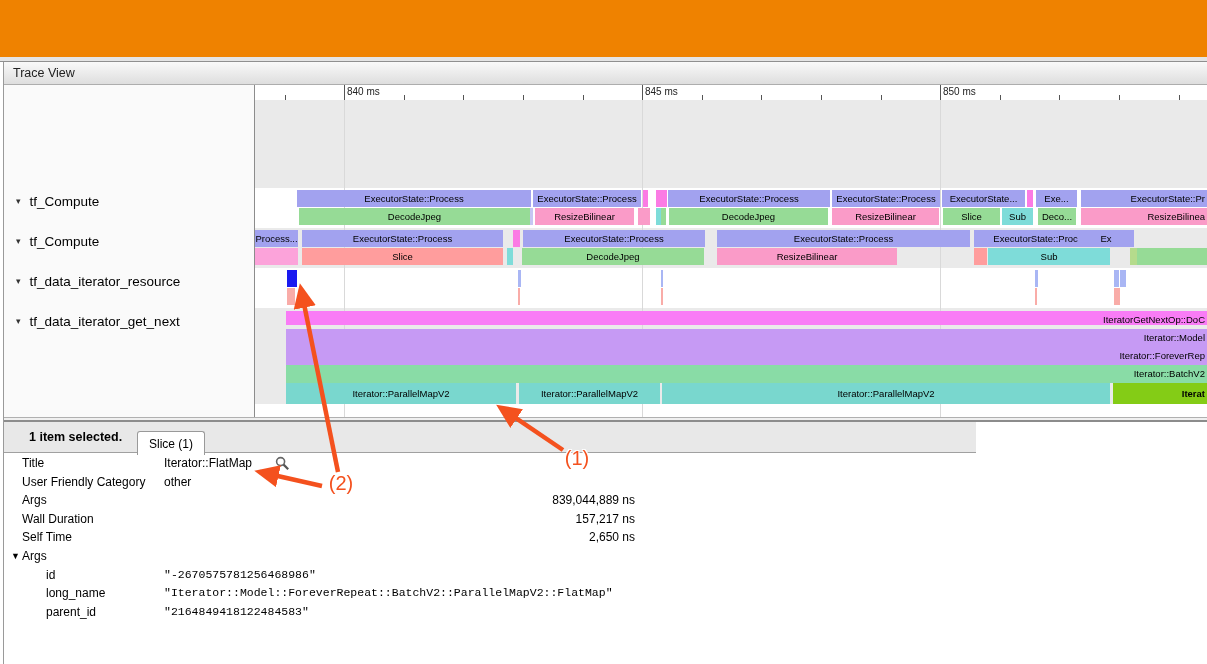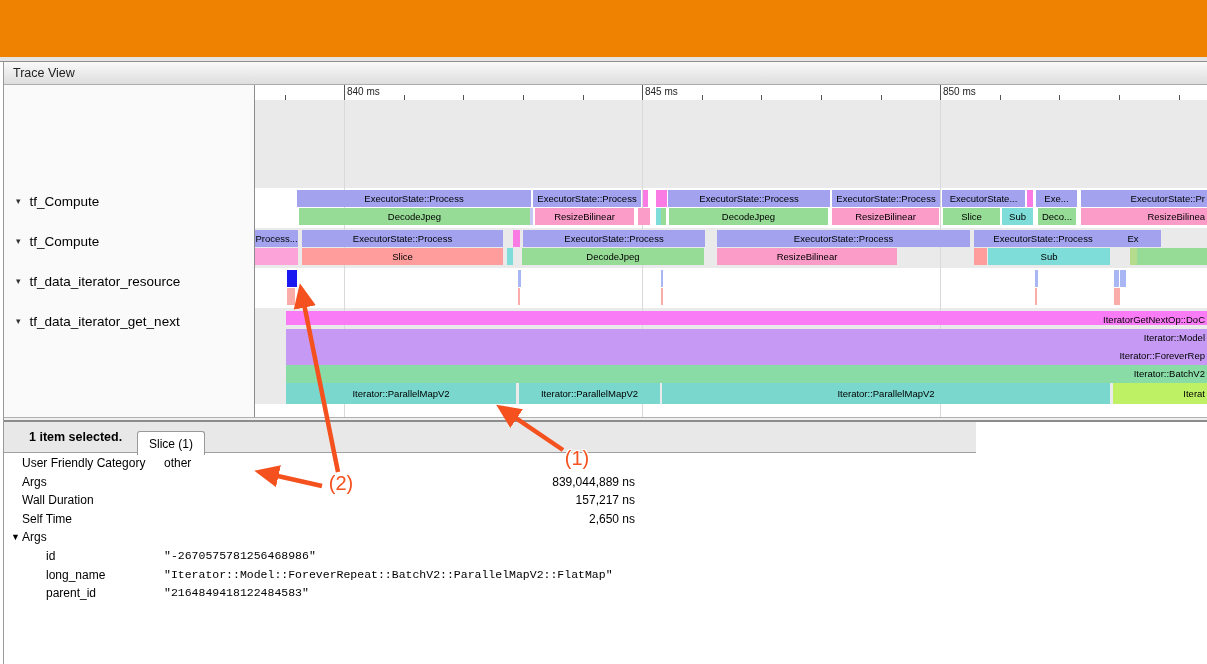--- a/index.html
+++ b/index.html
@@ -119,21 +119,21 @@
       <div class="seg" style="left: 747px; top: 123px; width: 31px; height: 17px; background: rgb(126, 220, 217); line-height: 17px; cursor: pointer;">Sub</div>
       <div class="seg" style="left: 783px; top: 123px; width: 38px; height: 17px; background: rgb(150, 219, 150); line-height: 17px; cursor: pointer;">Deco...</div>
       <div class="seg" style="left: 826px; top: 123px; width: 126px; height: 17px; background: rgb(250, 155, 200); line-height: 17px; cursor: pointer; text-align: right; padding-right: 2px;">ResizeBilinea</div>
       <div class="seg" style="left: 0px; top: 145px; width: 43px; height: 17px; background: rgb(162, 162, 239); line-height: 17px; cursor: pointer;">Process...</div>
       <div class="seg" style="left: 47px; top: 145px; width: 201px; height: 17px; background: rgb(162, 162, 239); line-height: 17px; cursor: pointer;">ExecutorState::Process</div>
       <div class="seg" style="left: 258px; top: 145px; width: 7px; height: 17px; background: rgb(251, 123, 228); line-height: 17px; cursor: pointer;"></div>
       <div class="seg" style="left: 268px; top: 145px; width: 182px; height: 17px; background: rgb(162, 162, 239); line-height: 17px; cursor: pointer;">ExecutorState::Process</div>
       <div class="seg" style="left: 462px; top: 145px; width: 253px; height: 17px; background: rgb(162, 162, 239); line-height: 17px; cursor: pointer;">ExecutorState::Process</div>
       <div class="seg" style="left: 719px; top: 145px; width: 138px; height: 17px; background: rgb(162, 162, 239); line-height: 17px; cursor: pointer;">ExecutorState::Process</div>
       <div class="seg" style="left: 858px; top: 145px; width: 11px; height: 17px; background: rgb(251, 123, 228); line-height: 17px; cursor: pointer;"></div>
-      <div class="seg" style="left: 850px; top: 145px; width: 56px; height: 17px; background: rgb(162, 162, 239); line-height: 17px; cursor: pointer;">Ex</div>
+      <div class="seg" style="left: 823px; top: 145px; width: 56px; height: 17px; background: rgb(162, 162, 239); line-height: 17px; cursor: pointer;">Ex</div>
       <div class="seg" style="left: 0px; top: 163px; width: 43px; height: 17px; background: rgb(252, 163, 218); line-height: 17px; cursor: pointer;"></div>
       <div class="seg" style="left: 47px; top: 163px; width: 201px; height: 17px; background: rgb(255, 157, 157); line-height: 17px; cursor: pointer;">Slice</div>
       <div class="seg" style="left: 252px; top: 163px; width: 6px; height: 17px; background: rgb(126, 220, 217); line-height: 17px; cursor: pointer;"></div>
       <div class="seg" style="left: 267px; top: 163px; width: 182px; height: 17px; background: rgb(150, 219, 150); line-height: 17px; cursor: pointer;">DecodeJpeg</div>
       <div class="seg" style="left: 462px; top: 163px; width: 180px; height: 17px; background: rgb(250, 155, 200); line-height: 17px; cursor: pointer;">ResizeBilinear</div>
       <div class="seg" style="left: 719px; top: 163px; width: 13px; height: 17px; background: rgb(255, 157, 157); line-height: 17px; cursor: pointer;"></div>
       <div class="seg" style="left: 733px; top: 163px; width: 122px; height: 17px; background: rgb(126, 220, 217); line-height: 17px; cursor: pointer;">Sub</div>
       <div class="seg" style="left: 875px; top: 163px; width: 7px; height: 17px; background: rgb(181, 219, 140); line-height: 17px; cursor: pointer;"></div>
       <div class="seg" style="left: 882px; top: 163px; width: 70px; height: 17px; background: rgb(150, 219, 150); line-height: 17px; cursor: pointer;"></div>
       <div class="seg" style="left: 32px; top: 185px; width: 10px; height: 17px; background: rgb(26, 26, 240); line-height: 17px; cursor: pointer;"></div>
@@ -147,29 +147,37 @@
       <div class="seg" style="left: 406px; top: 203px; width: 2px; height: 17px; background: rgb(249, 172, 168); line-height: 17px; cursor: pointer;"></div>
       <div class="seg" style="left: 780px; top: 203px; width: 2px; height: 17px; background: rgb(249, 172, 168); line-height: 17px; cursor: pointer;"></div>
       <div class="seg" style="left: 859px; top: 203px; width: 6px; height: 17px; background: rgb(249, 172, 168); line-height: 17px; cursor: pointer;"></div>
       <div class="seg" style="left: 31px; top: 226px; width: 921px; height: 14px; background: rgb(249, 124, 246); line-height: 18px; cursor: pointer; text-align: right; padding-right: 2px;">IteratorGetNextOp::DoC</div>
       <div class="seg" style="left: 31px; top: 244px; width: 921px; height: 18px; background: rgb(198, 154, 244); line-height: 18px; cursor: pointer; text-align: right; padding-right: 2px;">Iterator::Model</div>
       <div class="seg" style="left: 31px; top: 262px; width: 921px; height: 18px; background: rgb(198, 154, 244); line-height: 18px; cursor: pointer; text-align: right; padding-right: 2px;">Iterator::ForeverRep</div>
       <div class="seg" style="left: 31px; top: 280px; width: 921px; height: 18px; background: rgb(137, 220, 166); line-height: 18px; cursor: pointer; text-align: right; padding-right: 2px;">Iterator::BatchV2</div>
       <div class="seg" style="left: 31px; top: 298px; width: 230px; height: 21px; background: rgb(121, 215, 206); line-height: 21px; cursor: pointer;">Iterator::ParallelMapV2</div>
       <div class="seg" style="left: 264px; top: 298px; width: 141px; height: 21px; background: rgb(121, 215, 206); line-height: 21px; cursor: pointer;">Iterator::ParallelMapV2</div>
       <div class="seg" style="left: 407px; top: 298px; width: 448px; height: 21px; background: rgb(121, 215, 206); line-height: 21px; cursor: pointer;">Iterator::ParallelMapV2</div>
-      <div class="seg" style="left: 858px; top: 298px; width: 94px; height: 21px; background: #bef264; line-height: 21px; cursor: pointer; text-align: right; padding-right: 2px;">Iterat</div>
+      <div class="seg" style="left: 858px; top: 298px; width: 94px; height: 21px; background: #84cc16; line-height: 21px; cursor: pointer; text-align: right; padding-right: 2px; font-weight: bold;">Iterat</div>
     </div>
   <div id="left-border"></div>
   <div id="divider"></div>
   <div id="det-header">
     <span id="sel-text">1 item selected.</span>
     <div id="tab-slice">Slice (1)</div>
   </div>
   <div id="det-content">
+      <div class="drow">
+        <span class="dlab">Title</span>
+        <span class="dval">Iterator::FlatMap</span>
+        <span class="mag"><svg width="15" height="15" viewBox="0 0 15 15">
+            <circle cx="5.6" cy="5.6" r="4" fill="none" stroke="#666" stroke-width="1.6"></circle>
+            <line x1="8.6" y1="8.6" x2="13.2" y2="13.2" stroke="#555" stroke-width="2.2"></line>
+          </svg></span>
+      </div>
       <div class="drow">
         <span class="dlab">User Friendly Category</span>
         <span class="dval">other</span>
       </div>
       <div class="drow">
         <span class="dlab">Args</span>
         <span class="dnum">839,044,889 ns</span>
       </div>
       <div class="drow">
         <span class="dlab">Wall Duration</span>

